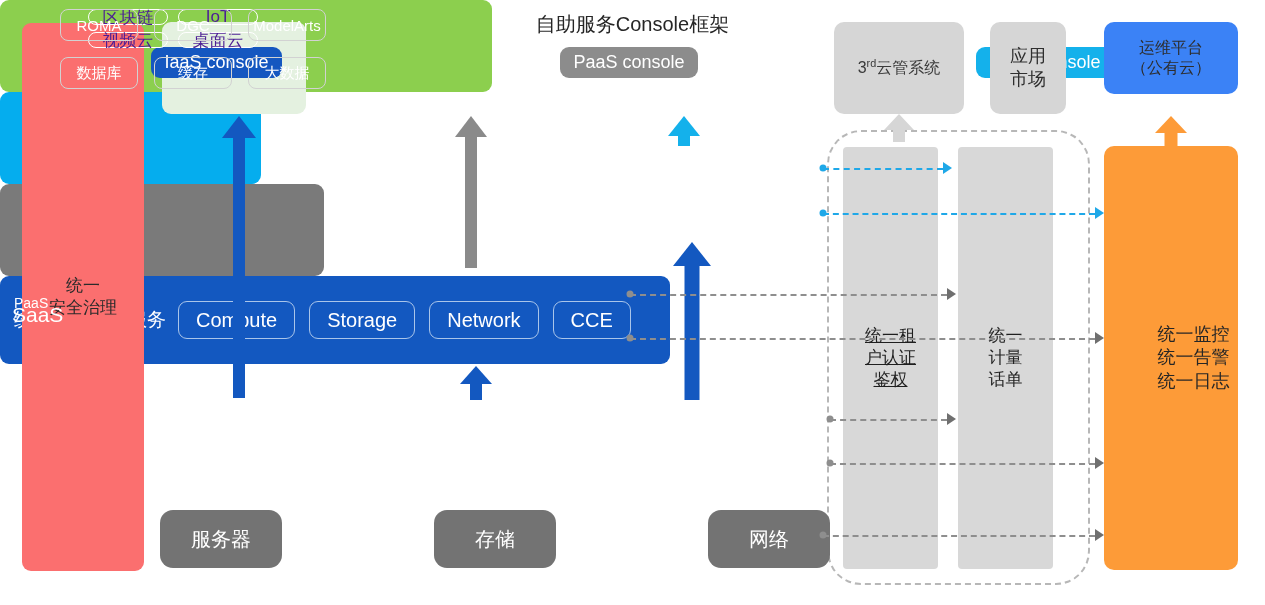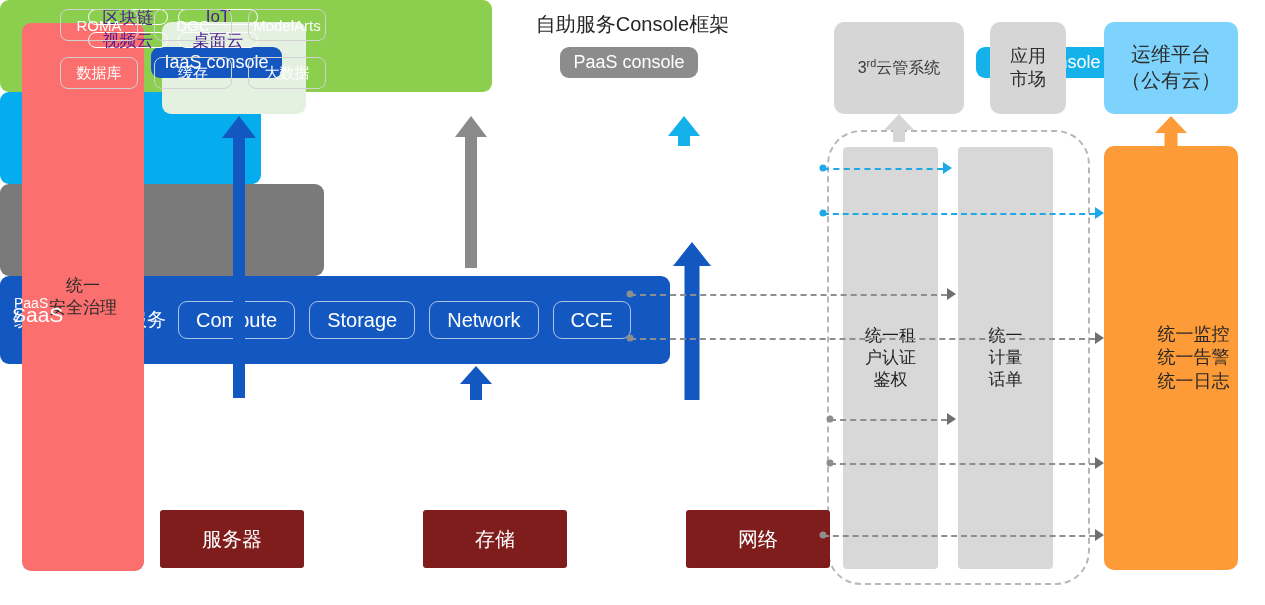--- a/index.html
+++ b/index.html
@@ -75,22 +75,22 @@
     left:834px; top:22px; width:130px; height:92px;
     background:#d6d6d6; color:#3a3a3a; font-size:16px;
   }
   #app-market{
     left:990px; top:22px; width:76px; height:92px;
     background:#d6d6d6; color:#2f2f2f; font-size:18px;
   }
 
   
   #ops-platform{
-    left:1104px; top:22px; width:134px; height:92px;
-    background:#7dd3fc; color:#2d2d2d; font-size:20px;
+    left:1104px; top:22px; width:134px; height:72px;
+    background:#3b82f6; color:#2d2d2d; font-size:16px;
   }
   #ops-column{
     left:1104px; top:146px; width:134px; height:424px;
     background:#fd9b38; color:#262626; font-size:18px;padding-left:45px;
   }
 
   
   #saas-block{
     left:553px; top:146px; width:261px; height:92px;
     background:#05adee; border-radius:9px;
@@ -148,35 +148,36 @@
     height:38px; padding:0 17px; font-size:20px; color:#ffffff;
     border:1.7px solid #a9c5ea; background:transparent; border-radius:9px;
   }
 
   
   #hardware-row{
     position:absolute; left:160px; top:510px; width:670px; height:58px;
     display:flex; align-items:center; justify-content:space-between;
   }
   #hardware-row .hw{
-    width:144px; height:58px; background:#7f1d1d; color:#ffffff;
-    border-radius:3px; font-size:20px;
+    width:122px; height:58px; background:#737373; color:#ffffff;
+    border-radius:13px; font-size:20px;
     display:flex; align-items:center; justify-content:center;
   }
 
   
   #shared-container{
     position:absolute; left:827px; top:130px; width:263px; height:455px;
     border:2px dashed #b7b7b7; border-radius:34px;
     box-sizing:border-box;
   }
   #tenant-auth{
     left:843px; top:147px; width:95px; height:422px;
     background:#d8d8d8; color:#1f1f1f; font-size:17px;
     border-radius:4px;
+    text-decoration:underline;
   }
   #metering{
     left:958px; top:147px; width:95px; height:422px;
     background:#d8d8d8; color:#1f1f1f; font-size:17px;
     border-radius:4px;
   }
 
   
   .arrow-up{ position:absolute; }
   .arrow-up .shaft{ position:absolute; left:50%; transform:translateX(-50%); bottom:0; }

